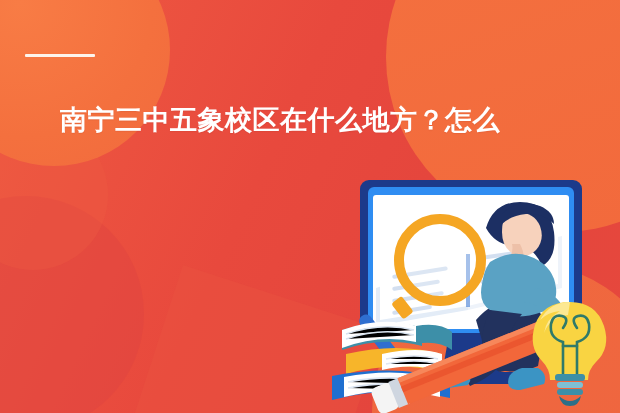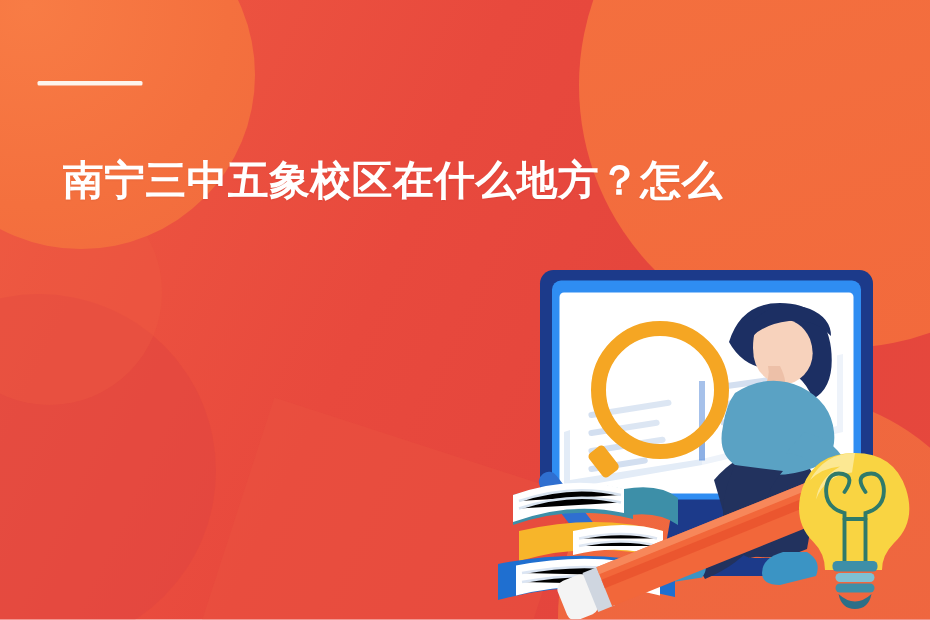--- a/index.html
+++ b/index.html
@@ -80,21 +80,21 @@
     position: absolute;
     left: 25px;
     top: 54px;
     width: 70px;
     height: 3px;
     background: #fdf4ec;
     border-radius: 1px;
   }
   .headline {
     position: absolute;
-    left: 42px;
+    left: 60px;
     top: 104px;
     width: 530px;
     color: #ffffff;
     font-size: 27px;
     font-weight: bold;
     letter-spacing: .5px;
     line-height: 1.25;
     white-space: nowrap;
     text-shadow: 0 1px 1px rgba(150,40,25,.12);
   }

